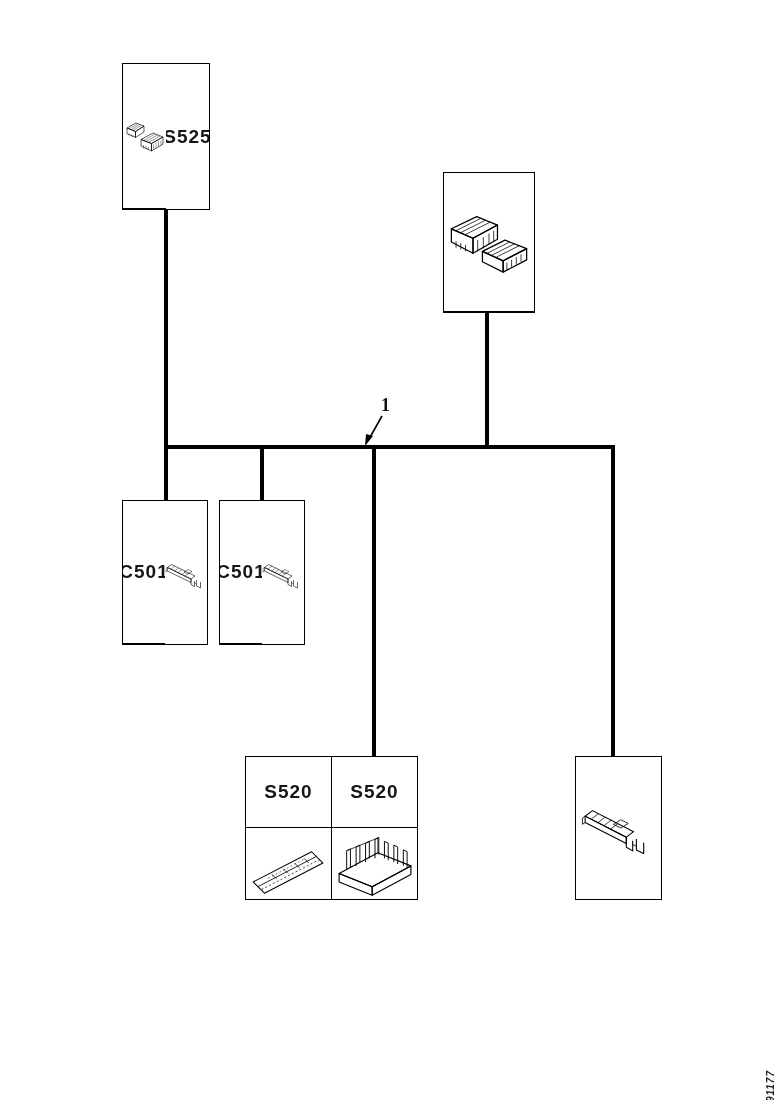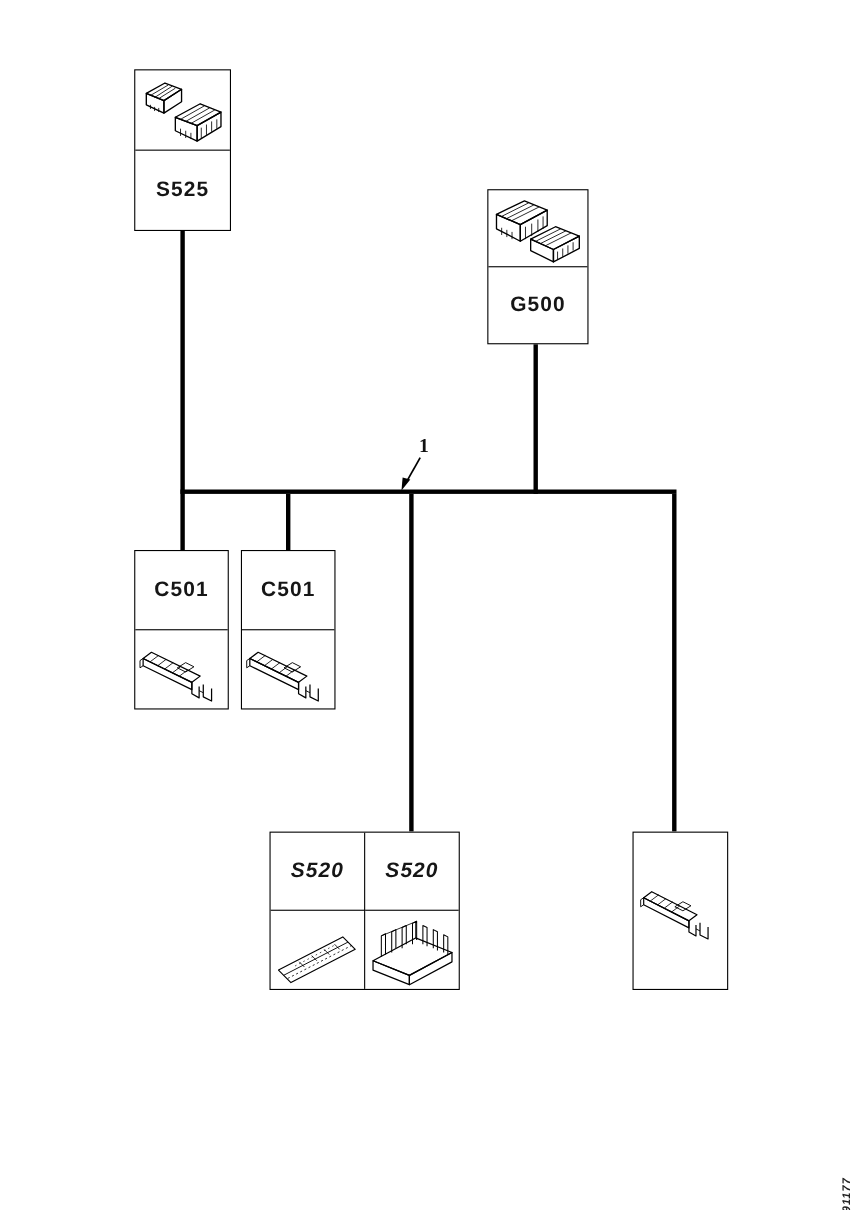--- a/index.html
+++ b/index.html
@@ -5,39 +5,39 @@
   html,body{margin:0;padding:0;background:#fff;}
   .canvas{
     position:relative;width:778px;height:1100px;background:#fff;
     font-family:"Liberation Sans", sans-serif;overflow:hidden;
   }
   .wire{position:absolute;background:#000;}
   .wire.v{width:4px;}
   .wire.h{height:4px;}
   .node{
     position:absolute;border:1.5px solid #000;background:#fff;
-    display:flex;flex-direction:column;box-sizing:border-box;
+    display:flex;flex-direction:row;box-sizing:border-box;
   }
   .cell{
     flex:1;display:flex;align-items:center;justify-content:center;
     overflow:hidden;box-sizing:border-box;
   }
   .bb{border-bottom:1.5px solid #000;}
   .br{border-right:1.5px solid #000;}
   .lbl{
     font-size:19px;letter-spacing:1px;color:#161616;font-weight:600;
     -webkit-font-smoothing:none;
   }
   .grp{
     position:absolute;border:1.5px solid #000;background:#fff;
     display:grid;box-sizing:border-box;
   }
   .gcell{
     display:flex;align-items:center;justify-content:center;
-    overflow:hidden;box-sizing:border-box;font-style:italic;
+    overflow:hidden;box-sizing:border-box;
   }
   .overlay{position:absolute;left:0;top:0;pointer-events:none;}
   .anno1{
     position:absolute;font-size:18px;font-weight:600;color:#111;
     font-family:"Liberation Serif", serif;
   }
   .footer-code{
     position:absolute;right:2px;bottom:30px;
     transform:rotate(-90deg);transform-origin:bottom right;
     font-size:10px;font-style:italic;font-weight:600;color:#222;
@@ -94,21 +94,20 @@
           <path d="M10 22 L36 9 M15 24 L41 11 M20 26 L46 13" stroke-width="0.8"></path>
           <path d="M10 33 L10 40 M15 35 L15 42 M20 37 L20 44 M33 32 L33 44 M39 29 L39 41 M45 25 L45 37 M50 22 L50 34" stroke-width="0.8"></path>
           <path d="M38 44 L62 32 L85 41 L60 54 Z"></path>
           <path d="M38 44 L60 54 L60 66 L38 55 Z"></path>
           <path d="M60 54 L85 41 L85 53 L60 66 Z"></path>
           <path d="M43 46 L67 34 M48 48 L72 36 M53 50 L77 38" stroke-width="0.8"></path>
           <path d="M64 56 L64 64 M69 53 L69 61 M74 50 L74 58 M79 47 L79 55" stroke-width="0.8"></path>
         </g>
       </svg>
     </div>
-    <div class="cell lbl">G500</div>
   </div>
 
   <div class="node" style="left:122px;top:500px;width:86px;height:145px">
     <div class="cell bb lbl">C501</div>
     <div class="cell">
       <svg class="conn" width="80" height="66" viewBox="0 0 84 70">
         <g fill="none" stroke="#000" stroke-width="1.2" stroke-linejoin="round">
           <path d="M5 24 L13 18 L60 41 L52 47 Z"></path>
           <path d="M5 24 L5 31 L52 54 L52 47 Z"></path>
           <path d="M2 26 L2 33 L5 31 M2 26 L5 24" stroke-width="0.9"></path>

